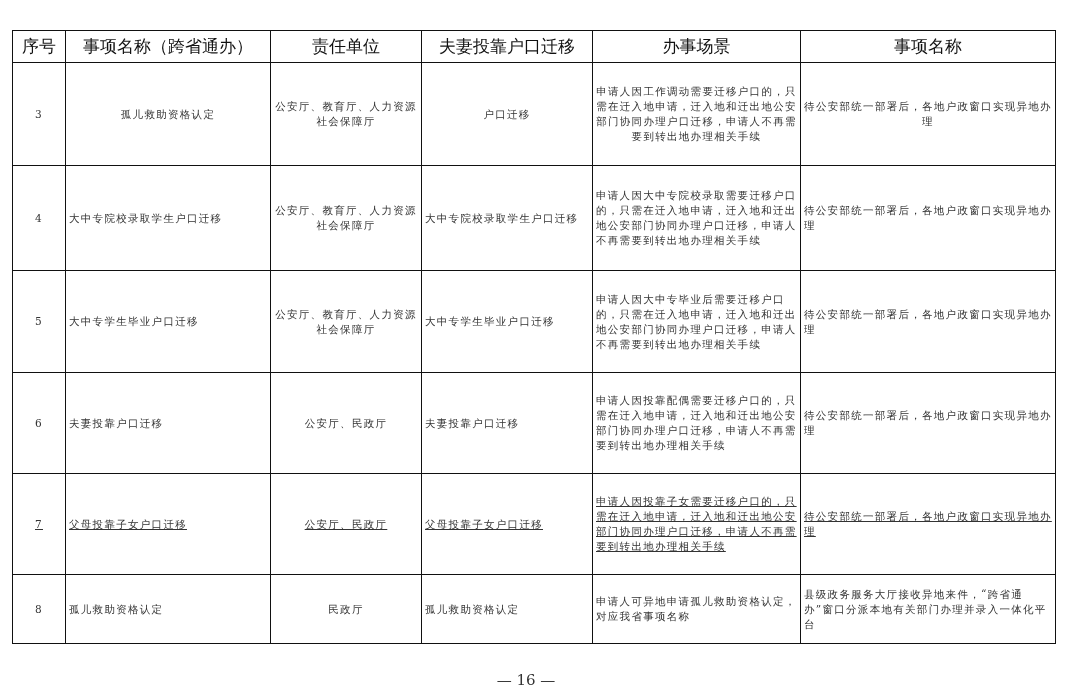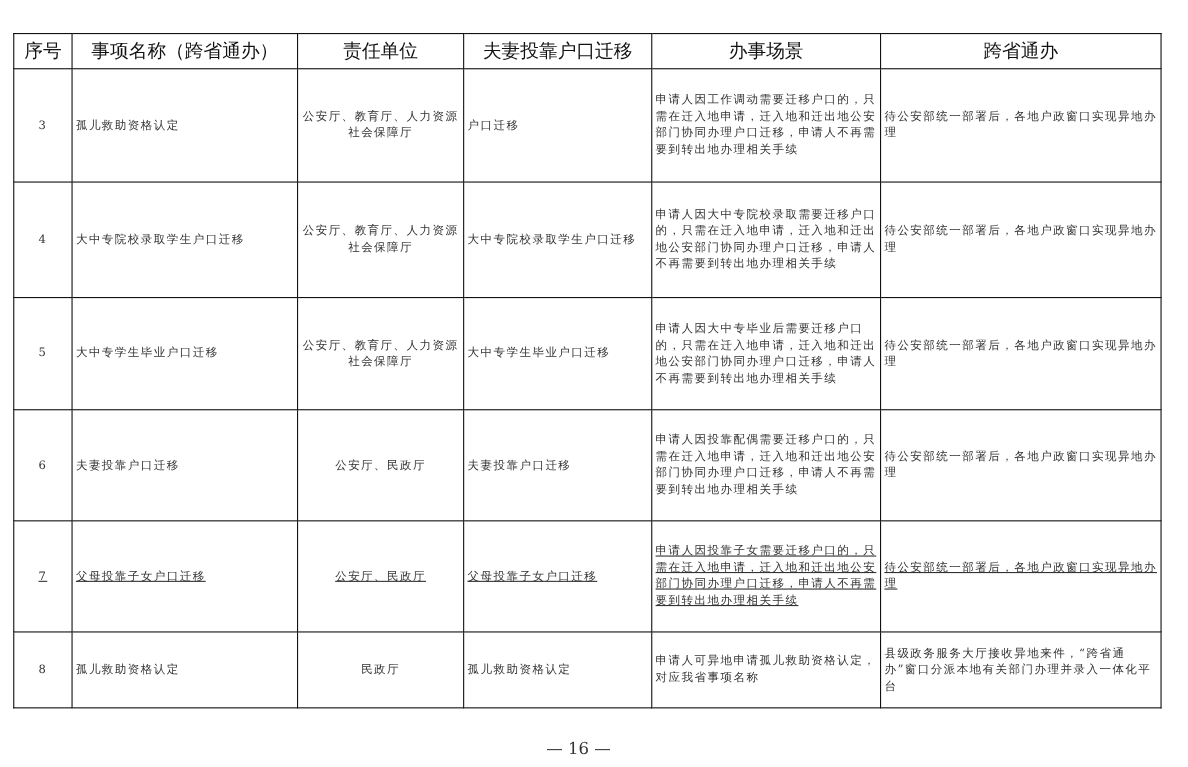--- a/index.html
+++ b/index.html
@@ -7,21 +7,21 @@
          font-family: "DejaVu Serif", "Liberation Serif", serif; color: #222; }
   table.doc { position: absolute; left: 12px; top: 30px; width: 1043px;
               border-collapse: collapse; table-layout: fixed; }
   table.doc td, table.doc th { border: 1.5px solid #111; padding: 0 3px; }
   table.doc th { height: 31px; font-family: "DejaVu Sans", "Liberation Sans", sans-serif;
                  font-weight: normal; font-size: 17px; color: #111; text-align: center; }
   table.doc td { font-size: 10.5px; line-height: 15px; letter-spacing: 1.3px; color: #333; vertical-align: middle; }
   td.num { text-align: center; font-size: 10px; letter-spacing: 0; }
   td.unit { text-align: center; }
   td.left { text-align: left; }
-  tr.r3 td { height: 102px; }
+  tr.r3 td { height: 102px; text-align: center; }
   tr.r4 td { height: 104px; }
   tr.r5 td { height: 101px; margin-left: 44px; }
   tr.r6 td { height: 100px; }
   tr.r7 td { height: 100px; text-decoration: underline; }
   tr.r8 td { height: 68px; }
   .page-num { position: absolute; left: 0; width: 1052px; top: 671px; text-align: center;
               font-size: 15px; color: #333; font-family: "DejaVu Serif", serif; }
 </style>
 </head>
 <body>
@@ -35,21 +35,21 @@
     <col style="width:208px">
     <col style="width:255px">
   </colgroup>
   <thead>
     <tr>
       <th>序号</th>
       <th>事项名称（跨省通办）</th>
       <th>责任单位</th>
       <th>夫妻投靠户口迁移</th>
       <th>办事场景</th>
-      <th>跨省通办</th>
+      <th>事项名称</th>
     </tr>
   </thead>
   <tbody>
     <tr class="r3">
       <td class="num">3</td>
       <td class="left">孤儿救助资格认定</td>
       <td class="unit">公安厅、教育厅、人力资源社会保障厅</td>
       <td class="left">户口迁移</td>
       <td class="left">申请人因工作调动需要迁移户口的，只需在迁入地申请，迁入地和迁出地公安部门协同办理户口迁移，申请人不再需要到转出地办理相关手续</td>
       <td class="left">待公安部统一部署后，各地户政窗口实现异地办理</td>

